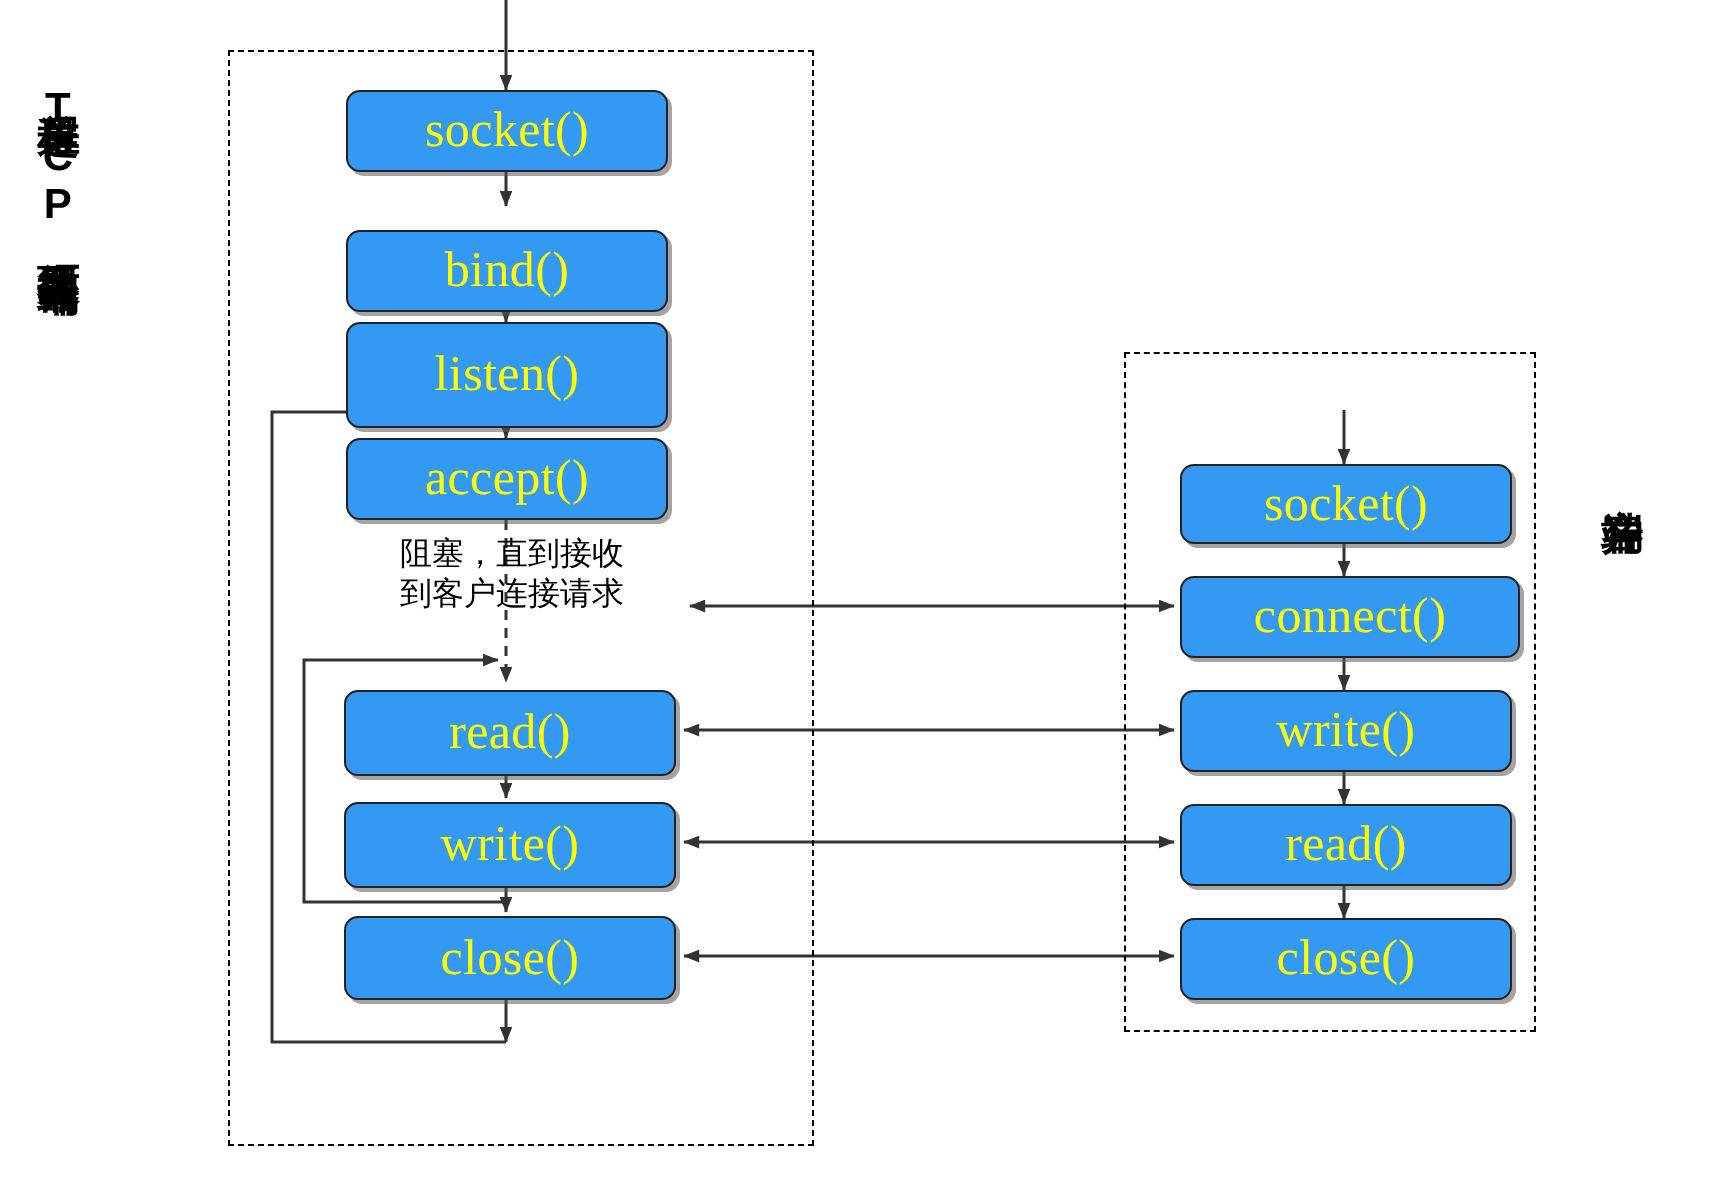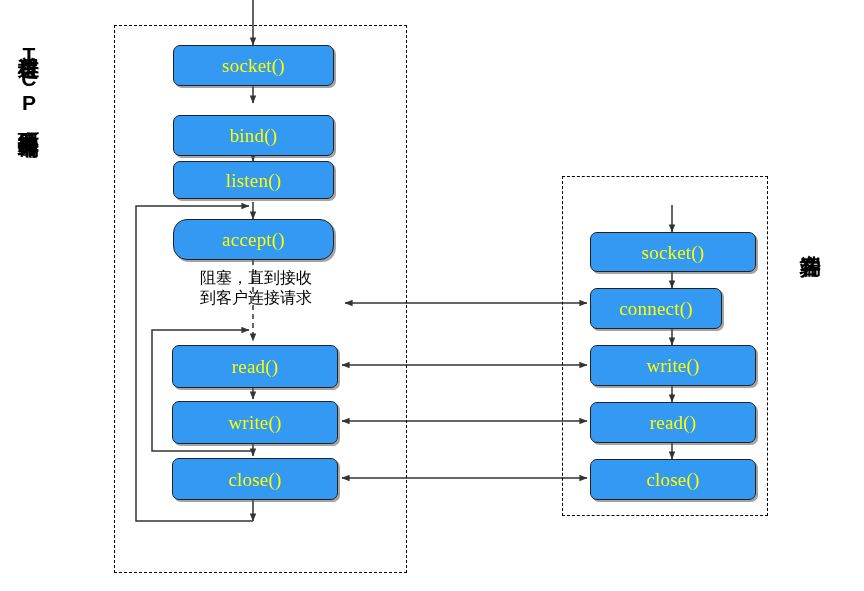--- a/index.html
+++ b/index.html
@@ -26,21 +26,21 @@
     height: 591px;
   }
   .node-box {
     position: absolute;
     box-sizing: border-box;
     background: #3399f3;
     border: 1.2px solid #222222;
     border-radius: 7px;
     color: #ffff00;
     font-family: "Liberation Serif", "DejaVu Serif", serif;
-    font-size: 19px;
+    font-size: 25px;
     line-height: 1;
     display: flex;
     align-items: center;
     justify-content: center;
     box-shadow: 2px 2px 0 rgba(90,90,90,0.55);
     letter-spacing: 0.2px;
     user-select: none;
   }
   .group-frame {
     position: absolute;
@@ -130,33 +130,33 @@
 
   <div class="v-label" style="left:800px; top:237px; height:95px;">客户端</div>
 
   <div class="note-text" style="left:200px; top:268px; width:185px;">阻塞，直到接收
 到客户连接请求</div>
 
   <div class="node-box" style="left:173px; top:45px; width:161px; height:41px;">socket()</div>
 
   <div class="node-box" style="left:173px; top:103px; width:161px; height:41px;margin-top:12px;">bind()</div>
 
-  <div class="node-box" style="left:173px; top:161px; width:161px; height:38px;">listen()</div>
+  <div class="node-box" style="left:173px; top:161px; width:161px; height:53px;">listen()</div>
 
-  <div class="node-box" style="left:173px; top:219px; width:161px; height:41px;border-radius:14px;">accept()</div>
+  <div class="node-box" style="left:173px; top:219px; width:161px; height:41px;">accept()</div>
 
   <div class="node-box" style="left:172px; top:345px; width:166px; height:43px;">read()</div>
 
   <div class="node-box" style="left:172px; top:401px; width:166px; height:43px;">write()</div>
 
   <div class="node-box" style="left:172px; top:458px; width:166px; height:42px;">close()</div>
 
   <div class="node-box" style="left:590px; top:232px; width:166px; height:40px;">socket()</div>
 
-  <div class="node-box" style="left:590px; top:288px; width:132px; height:41px;">connect()</div>
+  <div class="node-box" style="left:590px; top:288px; width:170px; height:41px;">connect()</div>
 
   <div class="node-box" style="left:590px; top:345px; width:166px; height:41px;">write()</div>
 
   <div class="node-box" style="left:590px; top:402px; width:166px; height:41px;">read()</div>
 
   <div class="node-box" style="left:590px; top:459px; width:166px; height:41px;">close()</div>
 
 </div>
 
 </body></html>

